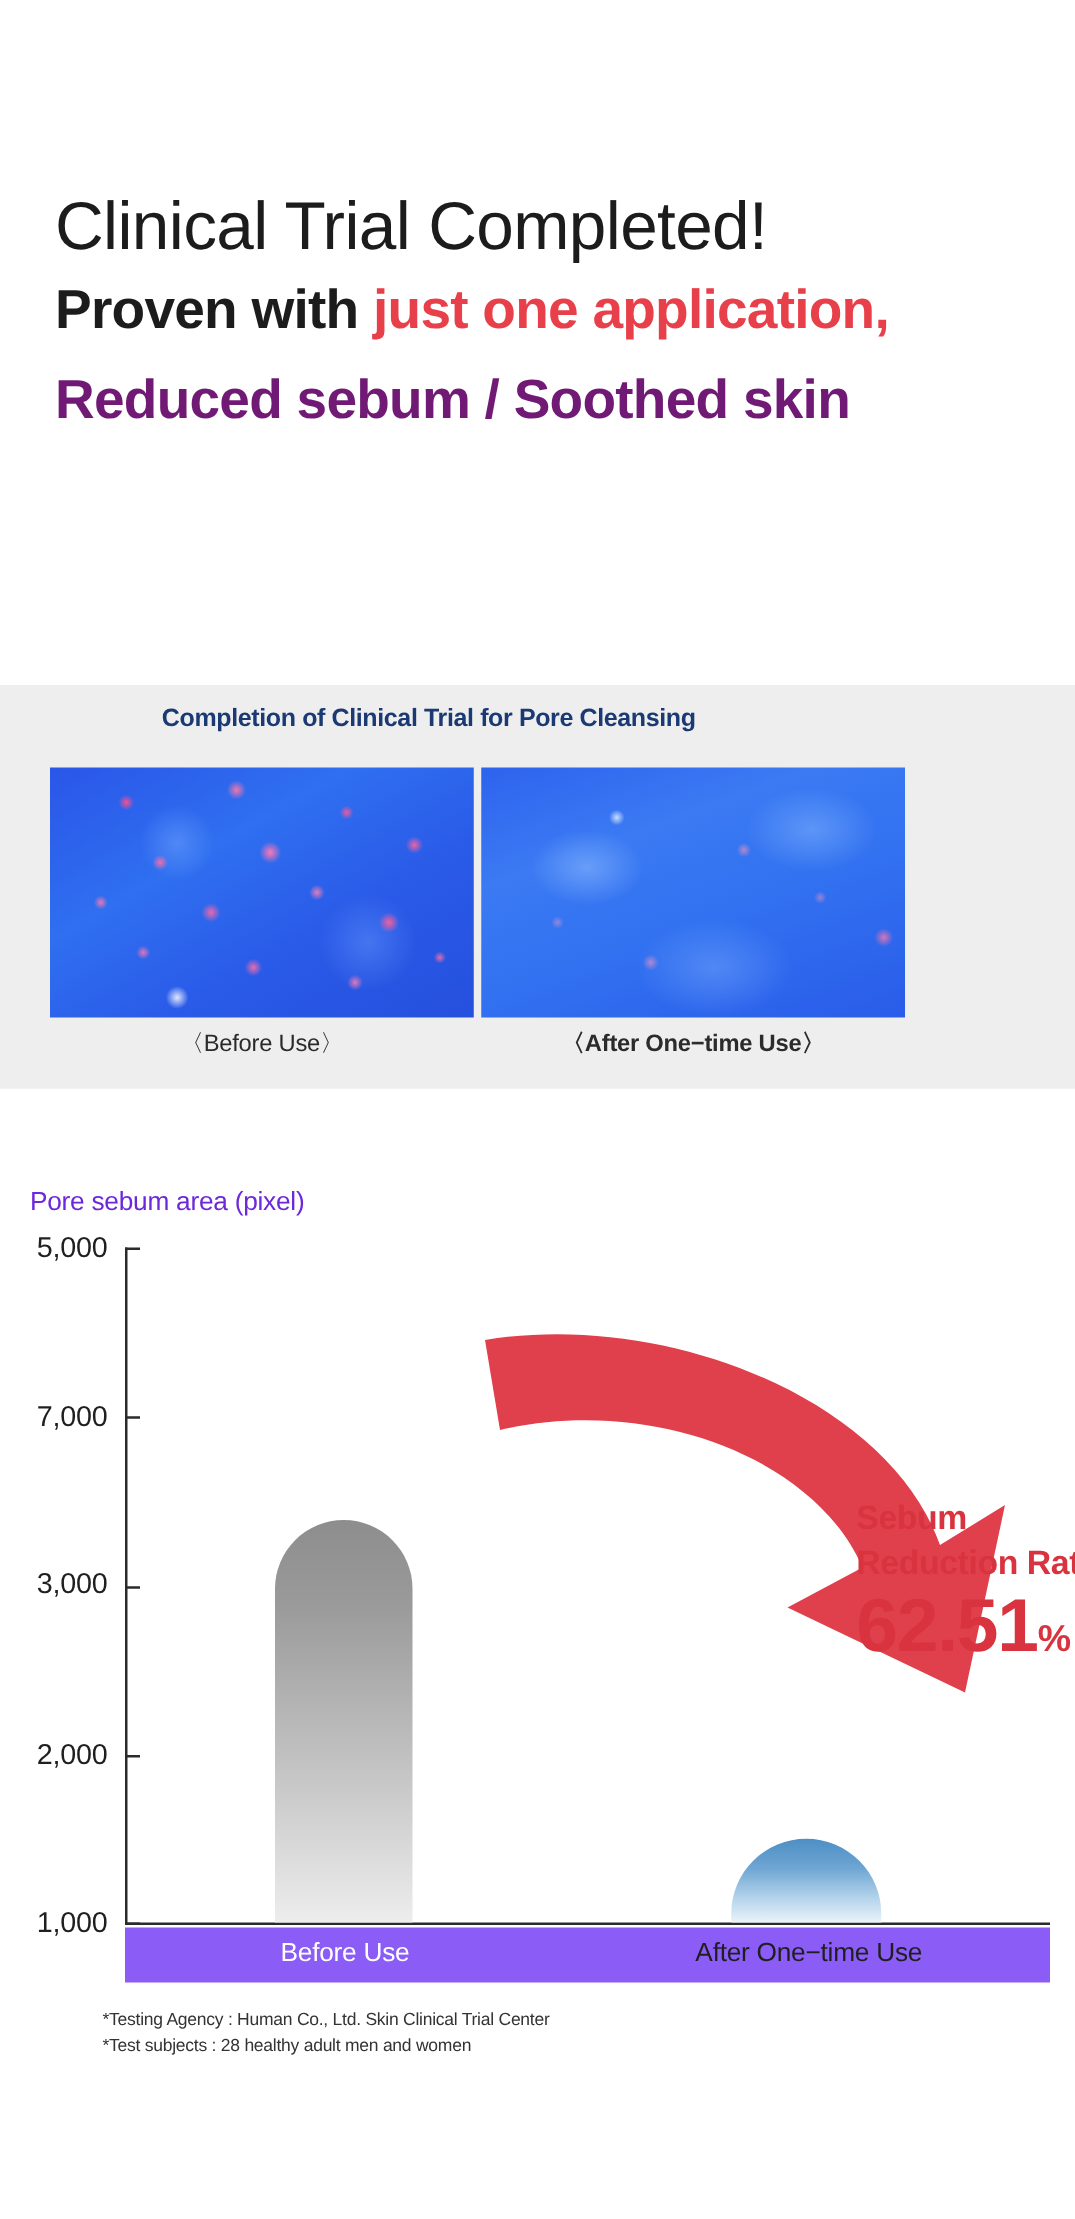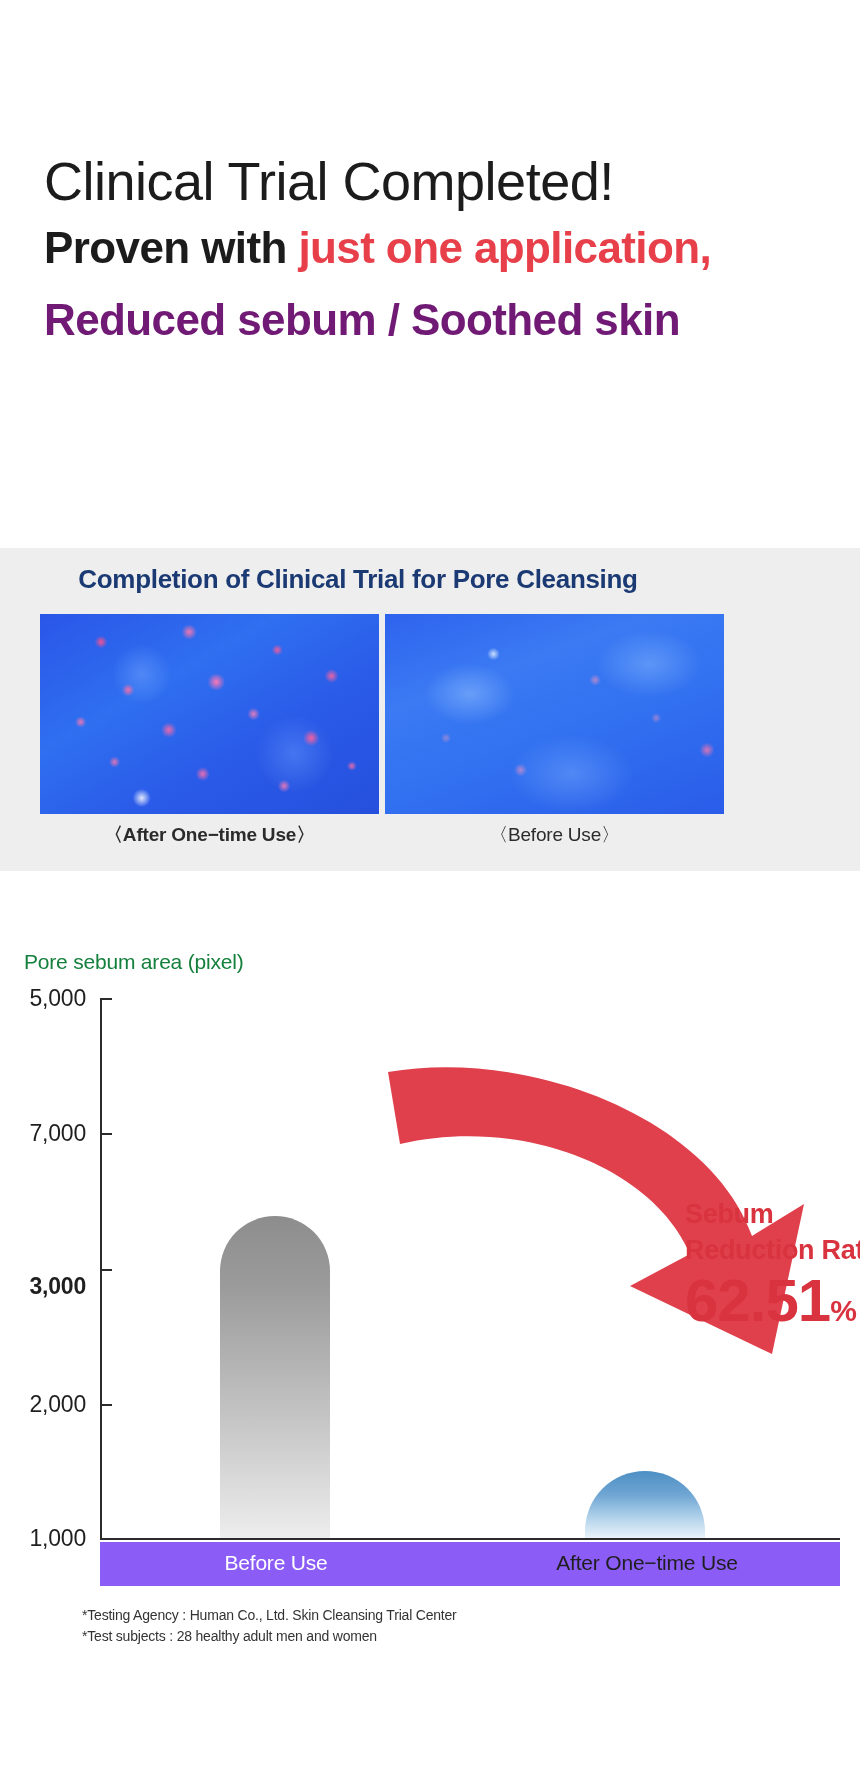--- a/index.html
+++ b/index.html
@@ -46,25 +46,25 @@
   .trial-panel {
     position: absolute;
     left: 0;
     top: 548px;
     width: 860px;
     height: 323px;
     background: #eeeeee;
   }
   .trial-title {
     position: absolute;
-    left: 15px;
+    left: 0;
     top: 16px;
     width: 686px;
     text-align: center;
-    font-size: 26px;
+    font-size: 20px;
     font-weight: 600;
     color: #1b3a73;
     letter-spacing: -0.3px;
   }
   .photo-row {
     position: absolute;
     left: 40px;
     top: 66px;
     width: 684px;
     height: 200px;
@@ -138,21 +138,21 @@
     left: 0;
     top: 940px;
     width: 860px;
     height: 740px;
   }
   .chart-axis-title {
     position: absolute;
     left: 24px;
     top: 10px;
     font-size: 21px;
-    color: #15803d;
+    color: #6d28d9;
     letter-spacing: -0.2px;
   }
   .plot {
     position: absolute;
     left: 100px;
     top: 58px;
     width: 740px;
     height: 542px;
     padding-left: 26px;
   }
@@ -299,22 +299,22 @@
 
 <div class="trial-panel">
   <div class="trial-title">Completion of Clinical Trial for Pore Cleansing</div>
 
   <div class="photo-row">
     <div class="photo photo-before"></div>
     <div class="photo photo-after"></div>
   </div>
 
   <div class="photo-caption-row">
+    <div class="photo-caption">〈Before Use〉</div>
     <div class="photo-caption bold">〈After One−time Use〉</div>
-    <div class="photo-caption">〈Before Use〉</div>
   </div>
 </div>
 
 <div class="chart">
 
   <div class="chart-axis-title">Pore sebum area (pixel)</div>
 
   <div class="plot">
     <div class="y-axis"></div>
     <div class="x-axis"></div>
@@ -322,21 +322,21 @@
     <div class="y-label-wrap" style="top:0px;">
       <div class="y-tick" style="top:0px;"></div>
       <div class="y-label" style="top:0px;">5,000</div>
     </div>
     <div class="y-label-wrap" style="top:0px;">
       <div class="y-tick" style="top:135px;"></div>
       <div class="y-label" style="top:135px;">7,000</div>
     </div>
     <div class="y-label-wrap" style="top:0px;">
       <div class="y-tick" style="top:271px;"></div>
-      <div class="y-label" style="top:288px;font-weight:bold;">3,000</div>
+      <div class="y-label" style="top:269px;">3,000</div>
     </div>
     <div class="y-label-wrap" style="top:0px;">
       <div class="y-tick" style="top:406px;"></div>
       <div class="y-label" style="top:406px;">2,000</div>
     </div>
     <div class="y-label-wrap" style="top:0px;">
       <div class="y-tick" style="top:540px;"></div>
       <div class="y-label" style="top:540px;">1,000</div>
     </div>
 
@@ -360,16 +360,16 @@
       <div class="callout-value"><span class="num">62.51</span><span class="pct">%</span></div>
     </div>
   </div>
 
   <div class="cat-band">
     <div class="cat-label cat-before">Before Use</div>
     <div class="cat-label cat-after">After One−time Use</div>
   </div>
 
   <div class="footnotes">
-    <div class="footnote">*Testing Agency : Human Co., Ltd. Skin Cleansing Trial Center</div>
+    <div class="footnote">*Testing Agency : Human Co., Ltd. Skin Clinical Trial Center</div>
     <div class="footnote">*Test subjects : 28 healthy adult men and women</div>
   </div>
 </div>
 
 </body></html>

